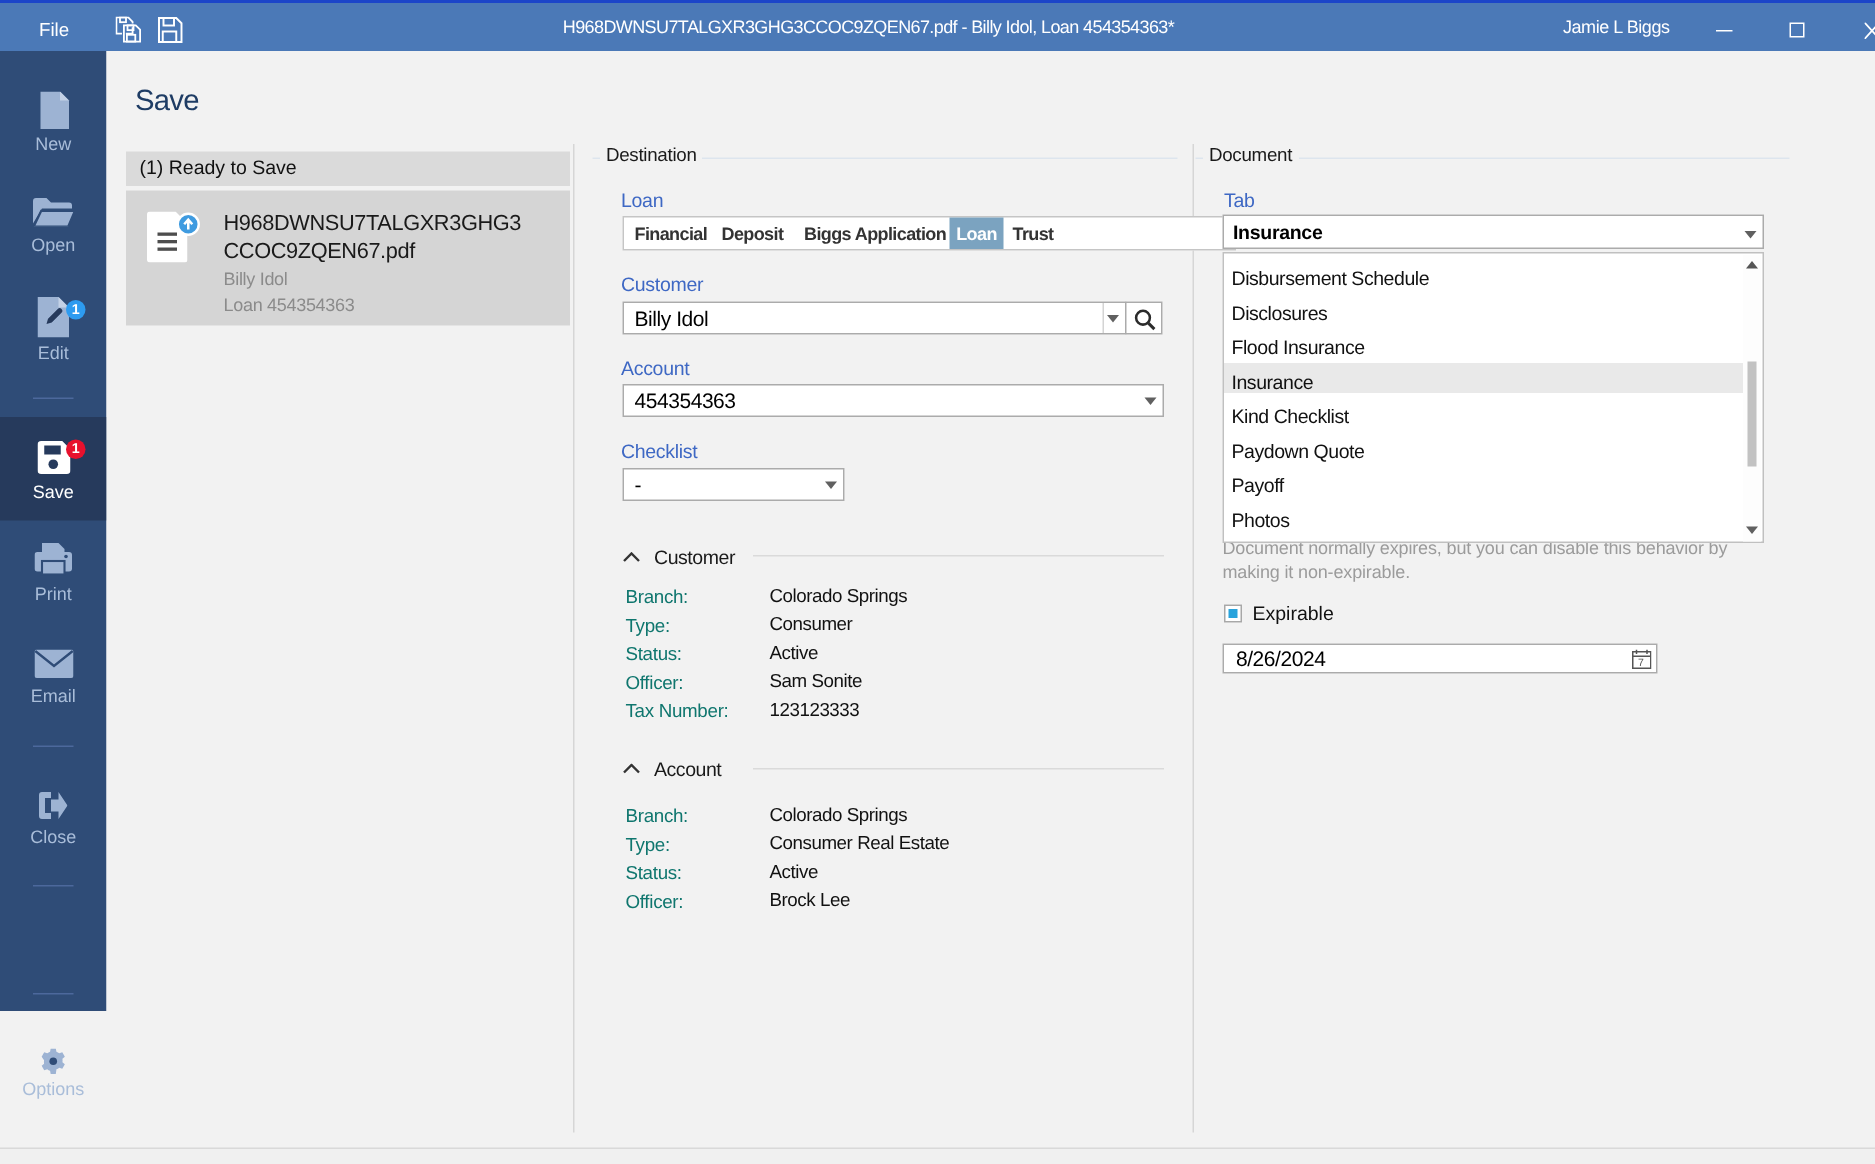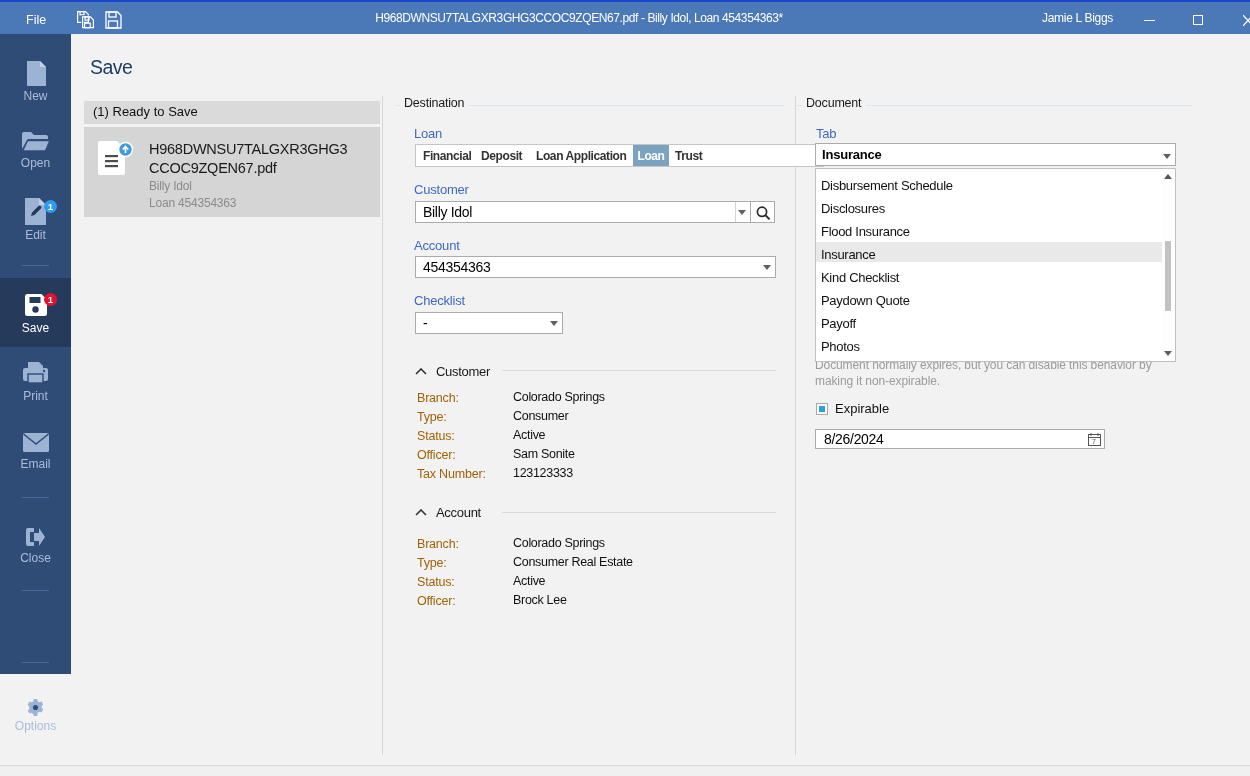--- a/index.html
+++ b/index.html
@@ -26,21 +26,21 @@
 #listitem { position:absolute; left:13px; top:93px; width:296px; height:90px; background:#d5d5d5; }
 #listitem .fn { position:absolute; left:65px; top:13px; font-size:14.5px; letter-spacing:-0.25px; color:#1a1a1a; line-height:19px; }
 #listitem .sub { position:absolute; left:65px; font-size:12px; letter-spacing:-0.2px; color:#8b8b8b; }
 
 .legend { position:absolute; font-size:12.5px; letter-spacing:-0.2px; color:#1a1a1a; }
 .legendline { position:absolute; height:1px; background:#dde5ee; }
 .flabel { position:absolute; font-size:13px; letter-spacing:-0.2px; color:#3e68c4; }
 .input { position:absolute; background:#fff; border:1px solid #ababab; font-size:14px; letter-spacing:-0.3px; color:#000; }
 .sechdr { position:absolute; font-size:13px; letter-spacing:-0.3px; color:#1a1a1a; }
 .secline { position:absolute; height:1px; background:#dadada; }
-.drow-l { position:absolute; font-size:12.5px; letter-spacing:-0.2px; color:#a16207; }
+.drow-l { position:absolute; font-size:12.5px; letter-spacing:-0.2px; color:#0f766e; }
 .drow-v { position:absolute; font-size:12.5px; letter-spacing:-0.3px; color:#111; }
 .arrow-down { width:0; height:0; border-left:4px solid transparent; border-right:4px solid transparent; border-top:5px solid #606060; }
 
 #tabs { position:absolute; left:344px; top:110px; width:409px; height:23px; background:#fff; border:1px solid #c5c5c5; font-size:12px; letter-spacing:-0.4px; font-weight:bold; color:#333; }
 #tabs span { position:absolute; top:4px; }
 #tabs .selbox { position:absolute; left:217px; top:0px; width:36px; height:21px; background:#7ba3c0; color:#fff; text-align:center; line-height:22px; }
 
 #ddlist { position:absolute; left:744px; top:134px; width:361px; height:194px; background:#fff; border:1px solid #c0c0c0; z-index:5; }
 #ddlist .it { position:absolute; left:5px; font-size:13px; letter-spacing:-0.3px; color:#111; }
 #ddlist .sel-band { position:absolute; left:0px; top:73px; width:348px; height:20px; background:#e9e9e9; }
@@ -173,21 +173,21 @@
   </div>
 
   <div class="legend" style="left:333px; top:62px;">Destination</div>
   <div class="legendline" style="left:324px; top:71px; width:5px"></div>
   <div class="legendline" style="left:397px; top:71px; width:317px"></div>
 
   <div class="flabel" style="left:343px; top:92px;">Loan</div>
   <div id="tabs">
     <span style="left:7px">Financial</span>
       <span style="left:65px">Deposit</span>
-      <span style="left:120px">Loan Application</span>
+      <span style="left:120px">Biggs Application</span>
       <span class="selbox">Loan</span>
       <span style="left:259px">Trust</span>
   </div>
 
   <div class="flabel" style="left:343px; top:148px;">Customer</div>
   <div class="input" style="left:344px; top:167px; width:336px; height:22px; line-height:20px; padding-left:7px;">Billy Idol
     <div style="position:absolute; right:0; top:0; width:15px; height:20px; border-left:1px solid #d4d4d4;"></div>
     <div class="arrow-down" style="position:absolute; right:4px; top:8px;"></div>
   </div>
   <div class="input" style="left:679px; top:167px; width:25px; height:22px;">

